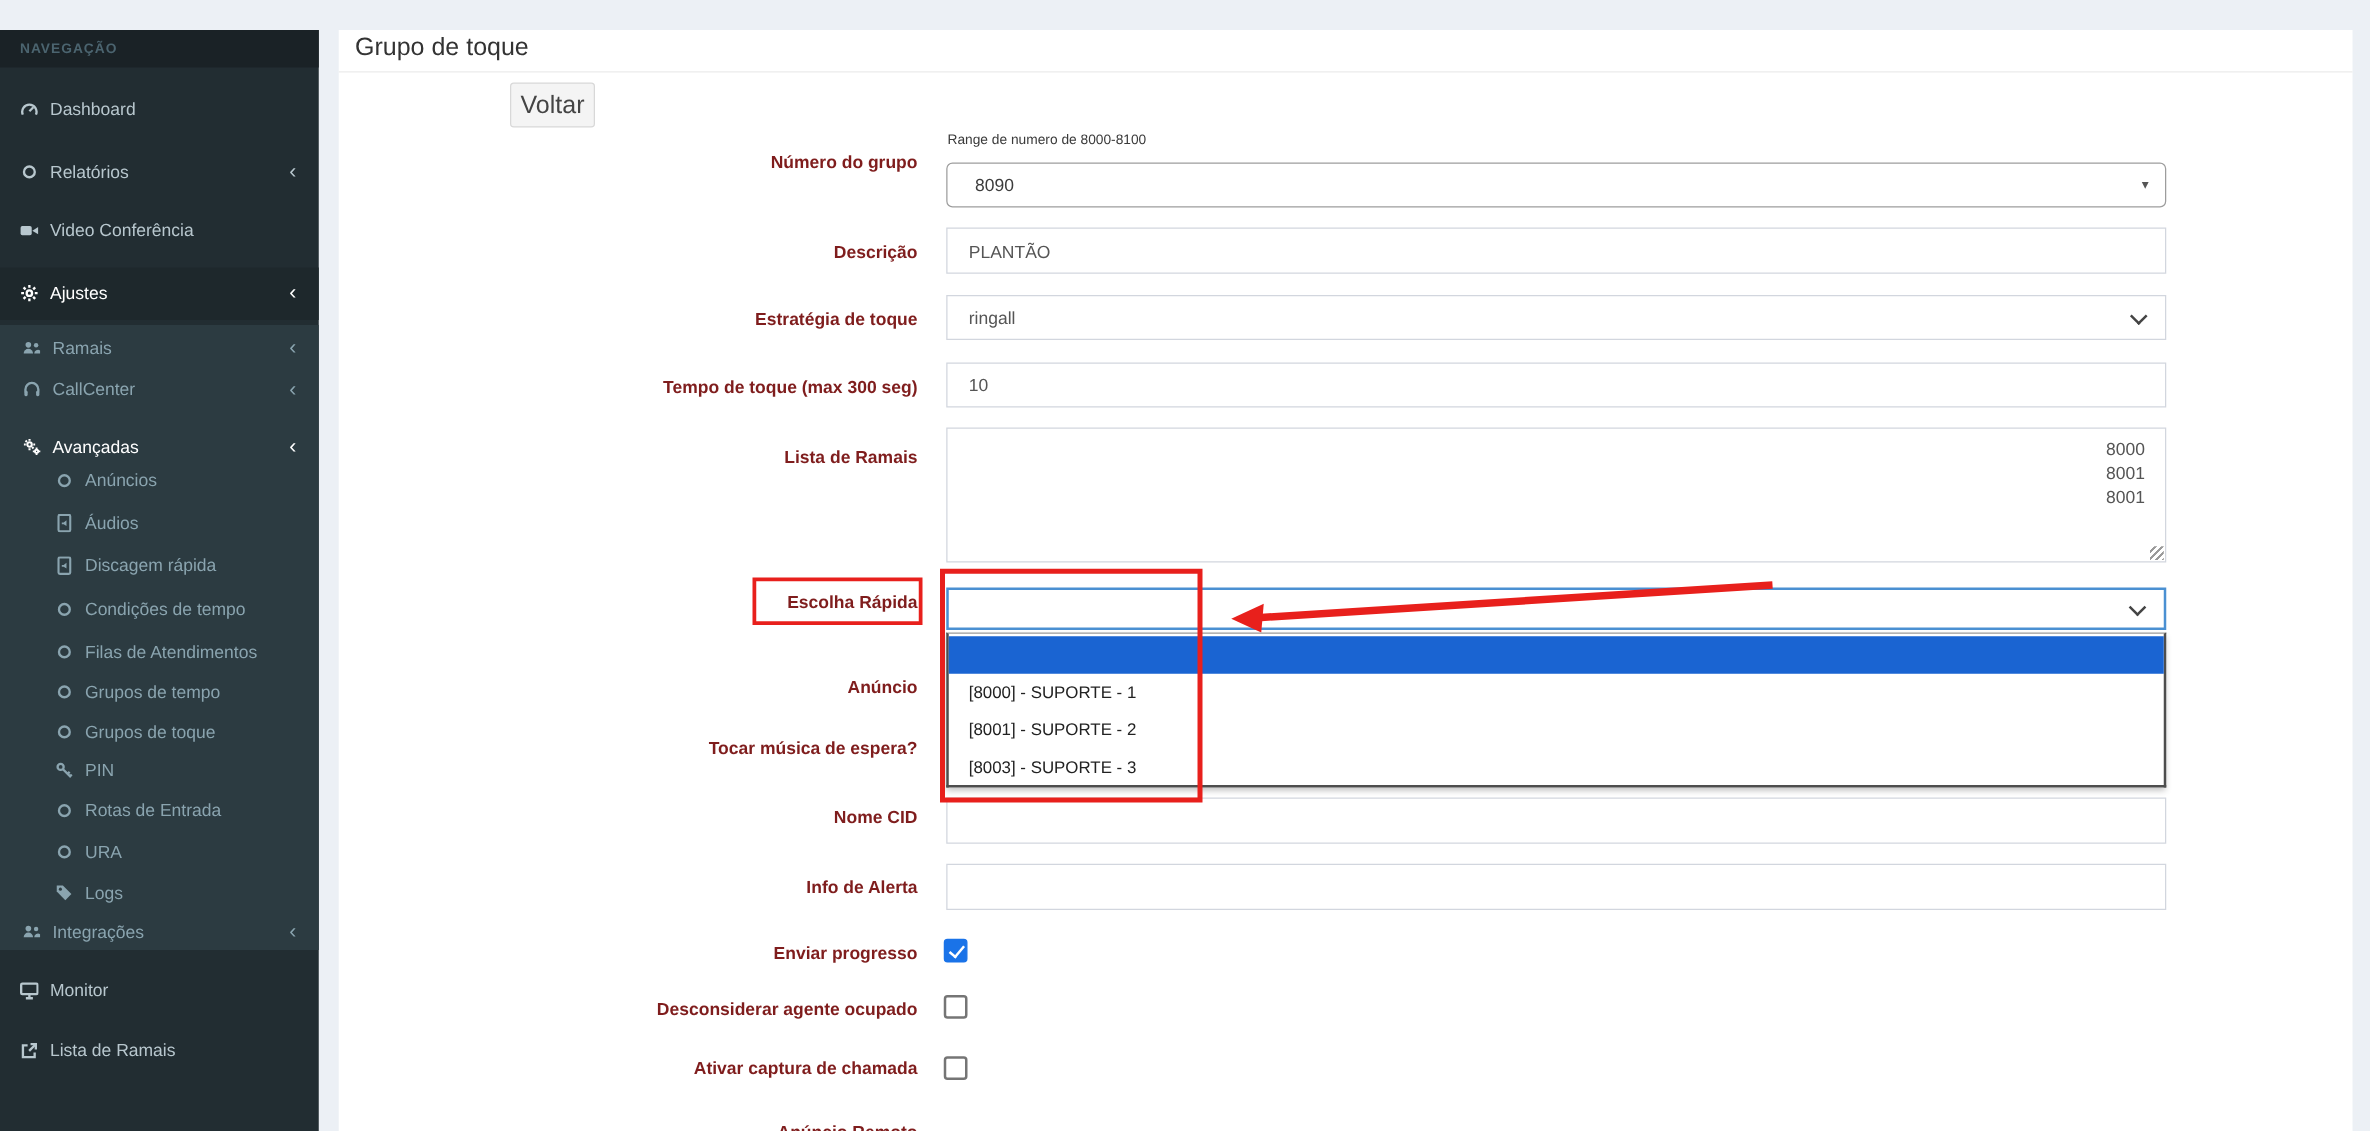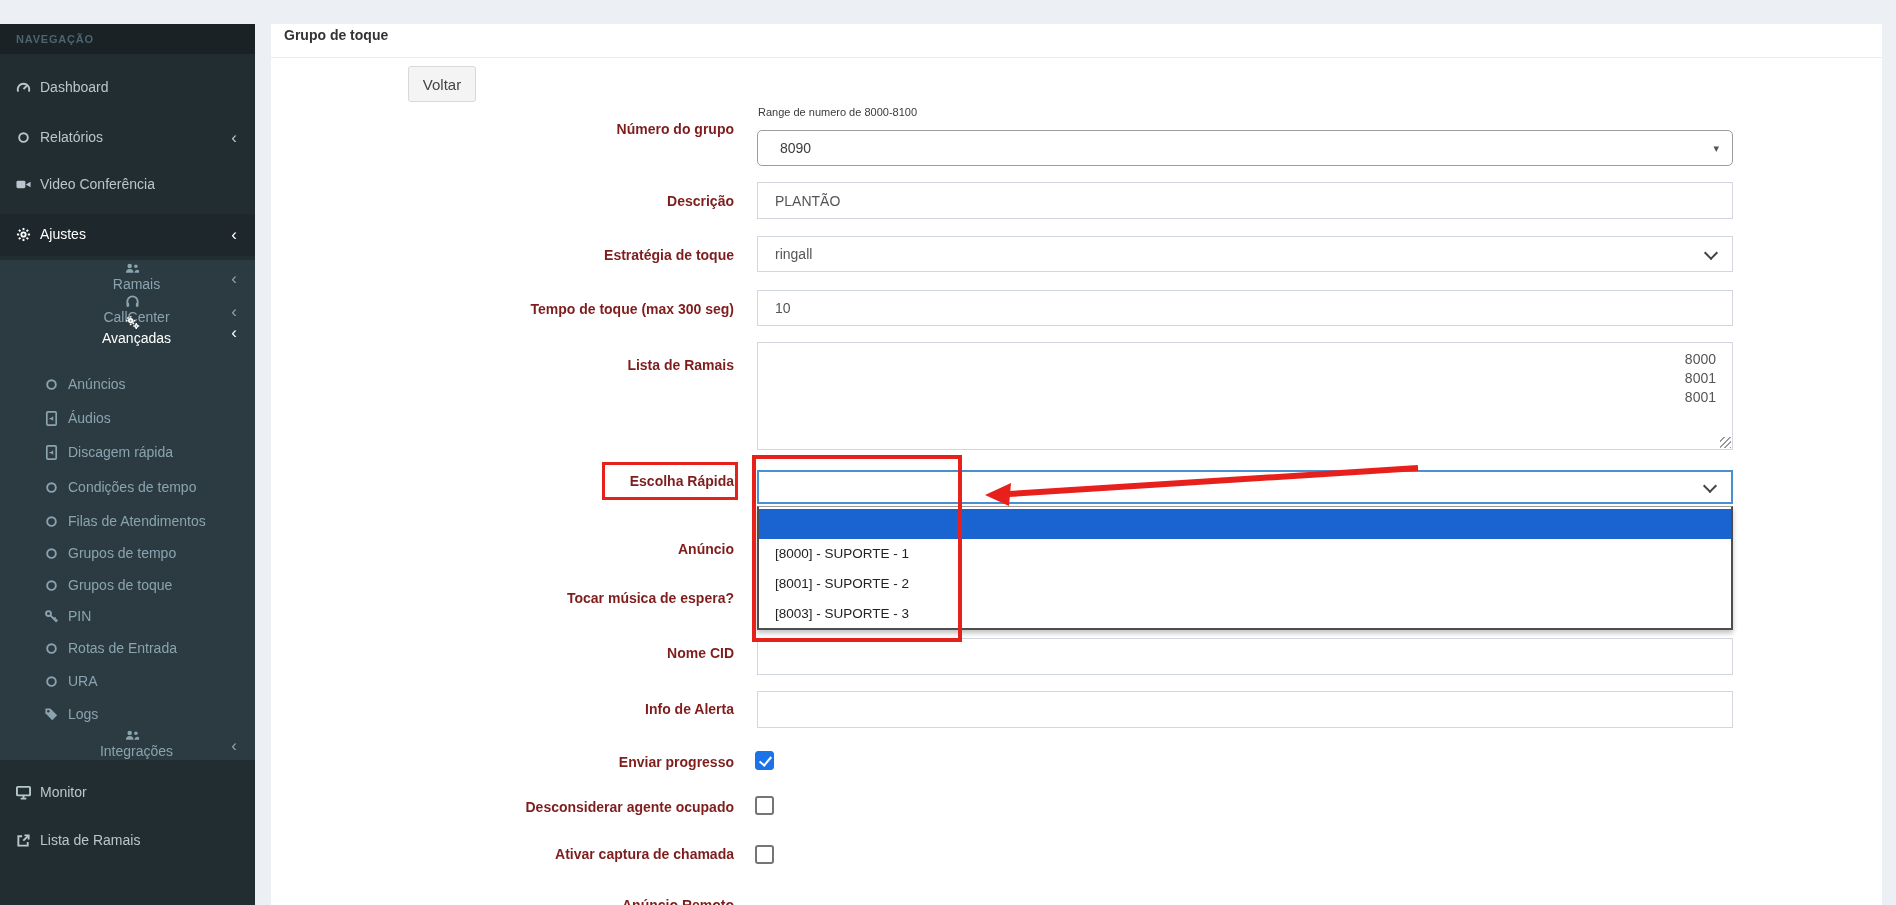--- a/index.html
+++ b/index.html
@@ -14,31 +14,31 @@
       padding-left:16px;box-sizing:border-box;}
   .submenu-bg{position:absolute;left:0;top:236px;width:100%;height:500px;background:#2c3b41;}
   .active-bg{position:absolute;left:0;top:190px;width:100%;height:42px;background:#1e282c;}
   .srow{position:absolute;left:0;width:100%;height:34px;display:flex;align-items:center;
       box-sizing:border-box;color:#b8c7ce;font-size:14px;cursor:pointer;}
   .srow .sic{width:15px;height:15px;flex:0 0 15px;margin-right:9px;}
   .srow .slb{white-space:nowrap;}
   .srow .sch{position:absolute;right:18px;top:50%;transform:translateY(-50%);
       font-size:17px;color:inherit;line-height:1;}
   .l0{padding-left:16px;}
-  .l1{padding-left:18px;flex-direction:column;}
+  .l1{padding-left:18px;}
   .l2{padding-left:44px;}
   .sub{color:#8aa4af;}
   .act{color:#ffffff;}
 
   
   .card{position:absolute;left:271px;top:0;width:1611px;height:901px;background:#ffffff;}
-  .page-title{position:absolute;left:284px;top:3px;font-size:14px;font-weight:bold;color:#333;}
+  .page-title{position:absolute;left:284px;top:3px;font-size:20px;font-weight:normal;color:#333;}
   .head-line{position:absolute;left:271px;top:33px;width:1611px;height:1px;background:#ececec;}
   .btn-voltar{position:absolute;left:408px;top:42px;width:68px;height:36px;background:#f4f4f4;
-      border:1px solid #d8d8d8;border-radius:3px;font-size:15px;color:#444;cursor:pointer;
+      border:1px solid #d8d8d8;border-radius:3px;font-size:20px;color:#444;cursor:pointer;
       font-family:"Liberation Sans",sans-serif;}
   .flabel{position:absolute;left:380px;width:354px;height:20px;line-height:20px;
       text-align:right;font-size:14px;font-weight:bold;color:#7f1d1d;white-space:nowrap;}
   .field{position:absolute;left:757px;width:976px;box-sizing:border-box;background:#fff;
       border:1px solid #d2d6de;font-size:14px;color:#555;display:flex;align-items:center;
       padding-left:17px;}
   .hint{position:absolute;left:758px;top:82px;font-size:11px;color:#3a3a3a;}
   .sel-round{border:1px solid #9d9d9d;border-radius:5px;color:#3c3c3c;padding-left:22px;}
   .caret-tri{position:absolute;right:13px;top:50%;transform:translateY(-50%);
       font-size:11px;color:#555;}
@@ -194,21 +194,21 @@
       <span class="slb">Ramais</span>
       <span class="sch">‹</span>
     </div>
     <div class="srow l1 sub" style="top:270px">
       <svg class="sic">
           <use href="#i-headset"></use>
         </svg>
       <span class="slb">CallCenter</span>
       <span class="sch">‹</span>
     </div>
-    <div class="srow l1 act" style="top:291px">
+    <div class="srow l1 act" style="top:316px">
       <svg class="sic">
           <use href="#i-gears"></use>
         </svg>
       <span class="slb">Avançadas</span>
       <span class="sch">‹</span>
     </div>
     <div class="srow l2 sub" style="top:343px">
       <svg class="sic">
           <use href="#i-circle"></use>
         </svg>

